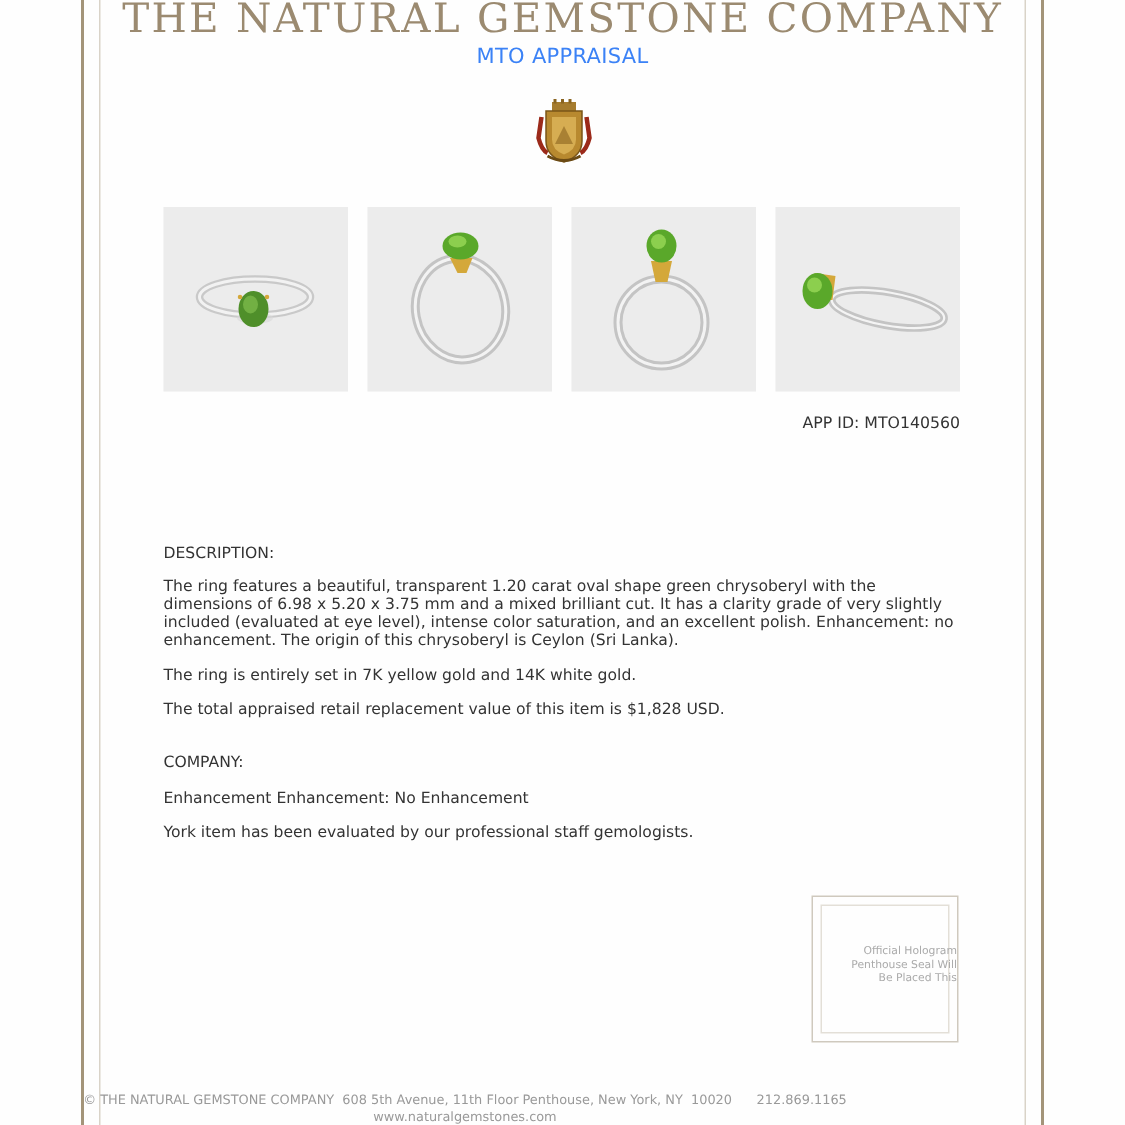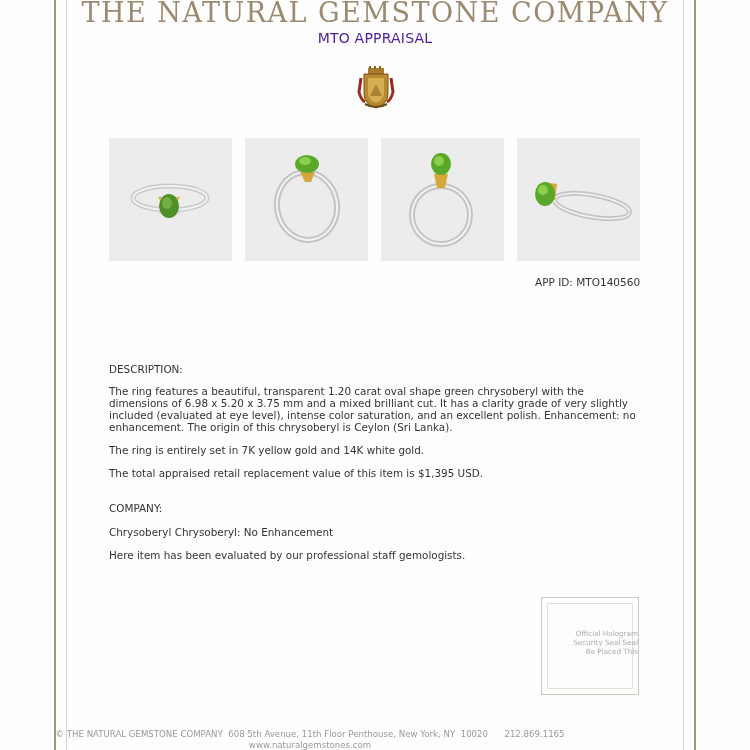--- a/index.html
+++ b/index.html
@@ -6,21 +6,21 @@
   body { width:750px; height:750px; background:#fefefe; position:relative; overflow:hidden;
          font-family:"DejaVu Sans", sans-serif; color:#333; }
   .border-outer-l { position:absolute; left:54px; top:0; width:2px; height:750px; background:#a39479; }
   .border-inner-l { position:absolute; left:66px; top:0; width:1px; height:750px; background:#d9d3c8; }
   .border-inner-r { position:absolute; left:683px; top:0; width:1px; height:750px; background:#d9d3c8; }
   .border-outer-r { position:absolute; left:694px; top:0; width:2px; height:750px; background:#a39479; }
 
   .brand-title { position:absolute; left:0; width:750px; top:-3px; text-align:center;
         font-family:"DejaVu Serif", serif; font-size:27px; letter-spacing:1.5px; color:#9b8a70; white-space:nowrap; }
   .doc-subtitle { position:absolute; left:0; width:750px; top:30px; text-align:center;
-        font-family:"DejaVu Sans", sans-serif; font-size:14px; color:#4c1d95; letter-spacing:0.2px; }
+        font-family:"DejaVu Sans", sans-serif; font-size:14px; color:#3b82f6; letter-spacing:0.2px; }
   .crest { position:absolute; left:357px; top:66px; width:38px; height:44px; }
 
   .photo { position:absolute; top:138px; width:123px; height:123px; background:#ececec; overflow:hidden; }
   .photo svg { width:123px; height:123px; display:block; }
 
   .app-id { position:absolute; left:535px; top:276px; font-size:10.5px; color:#333; white-space:nowrap; }
 
   .section { position:absolute; left:109px; width:530px; font-size:10.4px; line-height:12px; color:#333; }
   .section-label { position:absolute; left:109px; font-size:10.4px; color:#333; }
 
@@ -100,29 +100,29 @@
     <ellipse cx="28" cy="56" rx="10" ry="12" fill="#5aa82a"></ellipse>
     <ellipse cx="26" cy="52" rx="5" ry="5" fill="#8ccf4e"></ellipse>
   </svg>
 </div>
 
 <div class="app-id">APP ID: MTO140560</div>
 
 <div class="section-label" style="top:363px">DESCRIPTION:</div>
 <div class="section" style="top:385px">The ring features a beautiful, transparent 1.20 carat oval shape green chrysoberyl with the dimensions of 6.98 x 5.20 x 3.75 mm and a mixed brilliant cut. It has a clarity grade of very slightly included (evaluated at eye level), intense color saturation, and an excellent polish. Enhancement: no enhancement. The origin of this chrysoberyl is Ceylon (Sri Lanka).</div>
 <div class="section" style="top:444px">The ring is entirely set in 7K yellow gold and 14K white gold.</div>
-<div class="section" style="top:467px">The total appraised retail replacement value of this item is $1,395 USD.</div>
+<div class="section" style="top:467px">The total appraised retail replacement value of this item is $1,828 USD.</div>
 
 <div class="section-label" style="top:502px">COMPANY:</div>
-<div class="section" style="top:526px">Chrysoberyl Chrysoberyl: No Enhancement</div>
-<div class="section" style="top:549px">Here item has been evaluated by our professional staff gemologists.</div>
+<div class="section" style="top:526px">Enhancement Enhancement: No Enhancement</div>
+<div class="section" style="top:549px">York item has been evaluated by our professional staff gemologists.</div>
 
 <div class="seal-box">
   <div class="seal-inner"></div>
   <div class="seal-text">
     <div>Official Hologram</div>
-    <div>Security Seal Seal</div>
+    <div>Penthouse Seal Will</div>
     <div>Be Placed This</div>
   </div>
 </div>
 
 <div class="footer-line" style="top:729px; white-space:pre;">© THE NATURAL GEMSTONE COMPANY  608 5th Avenue, 11th Floor Penthouse, New York, NY  10020      212.869.1165</div>
 <div class="footer-line" style="top:740px">www.naturalgemstones.com</div>
 
 </body></html>

